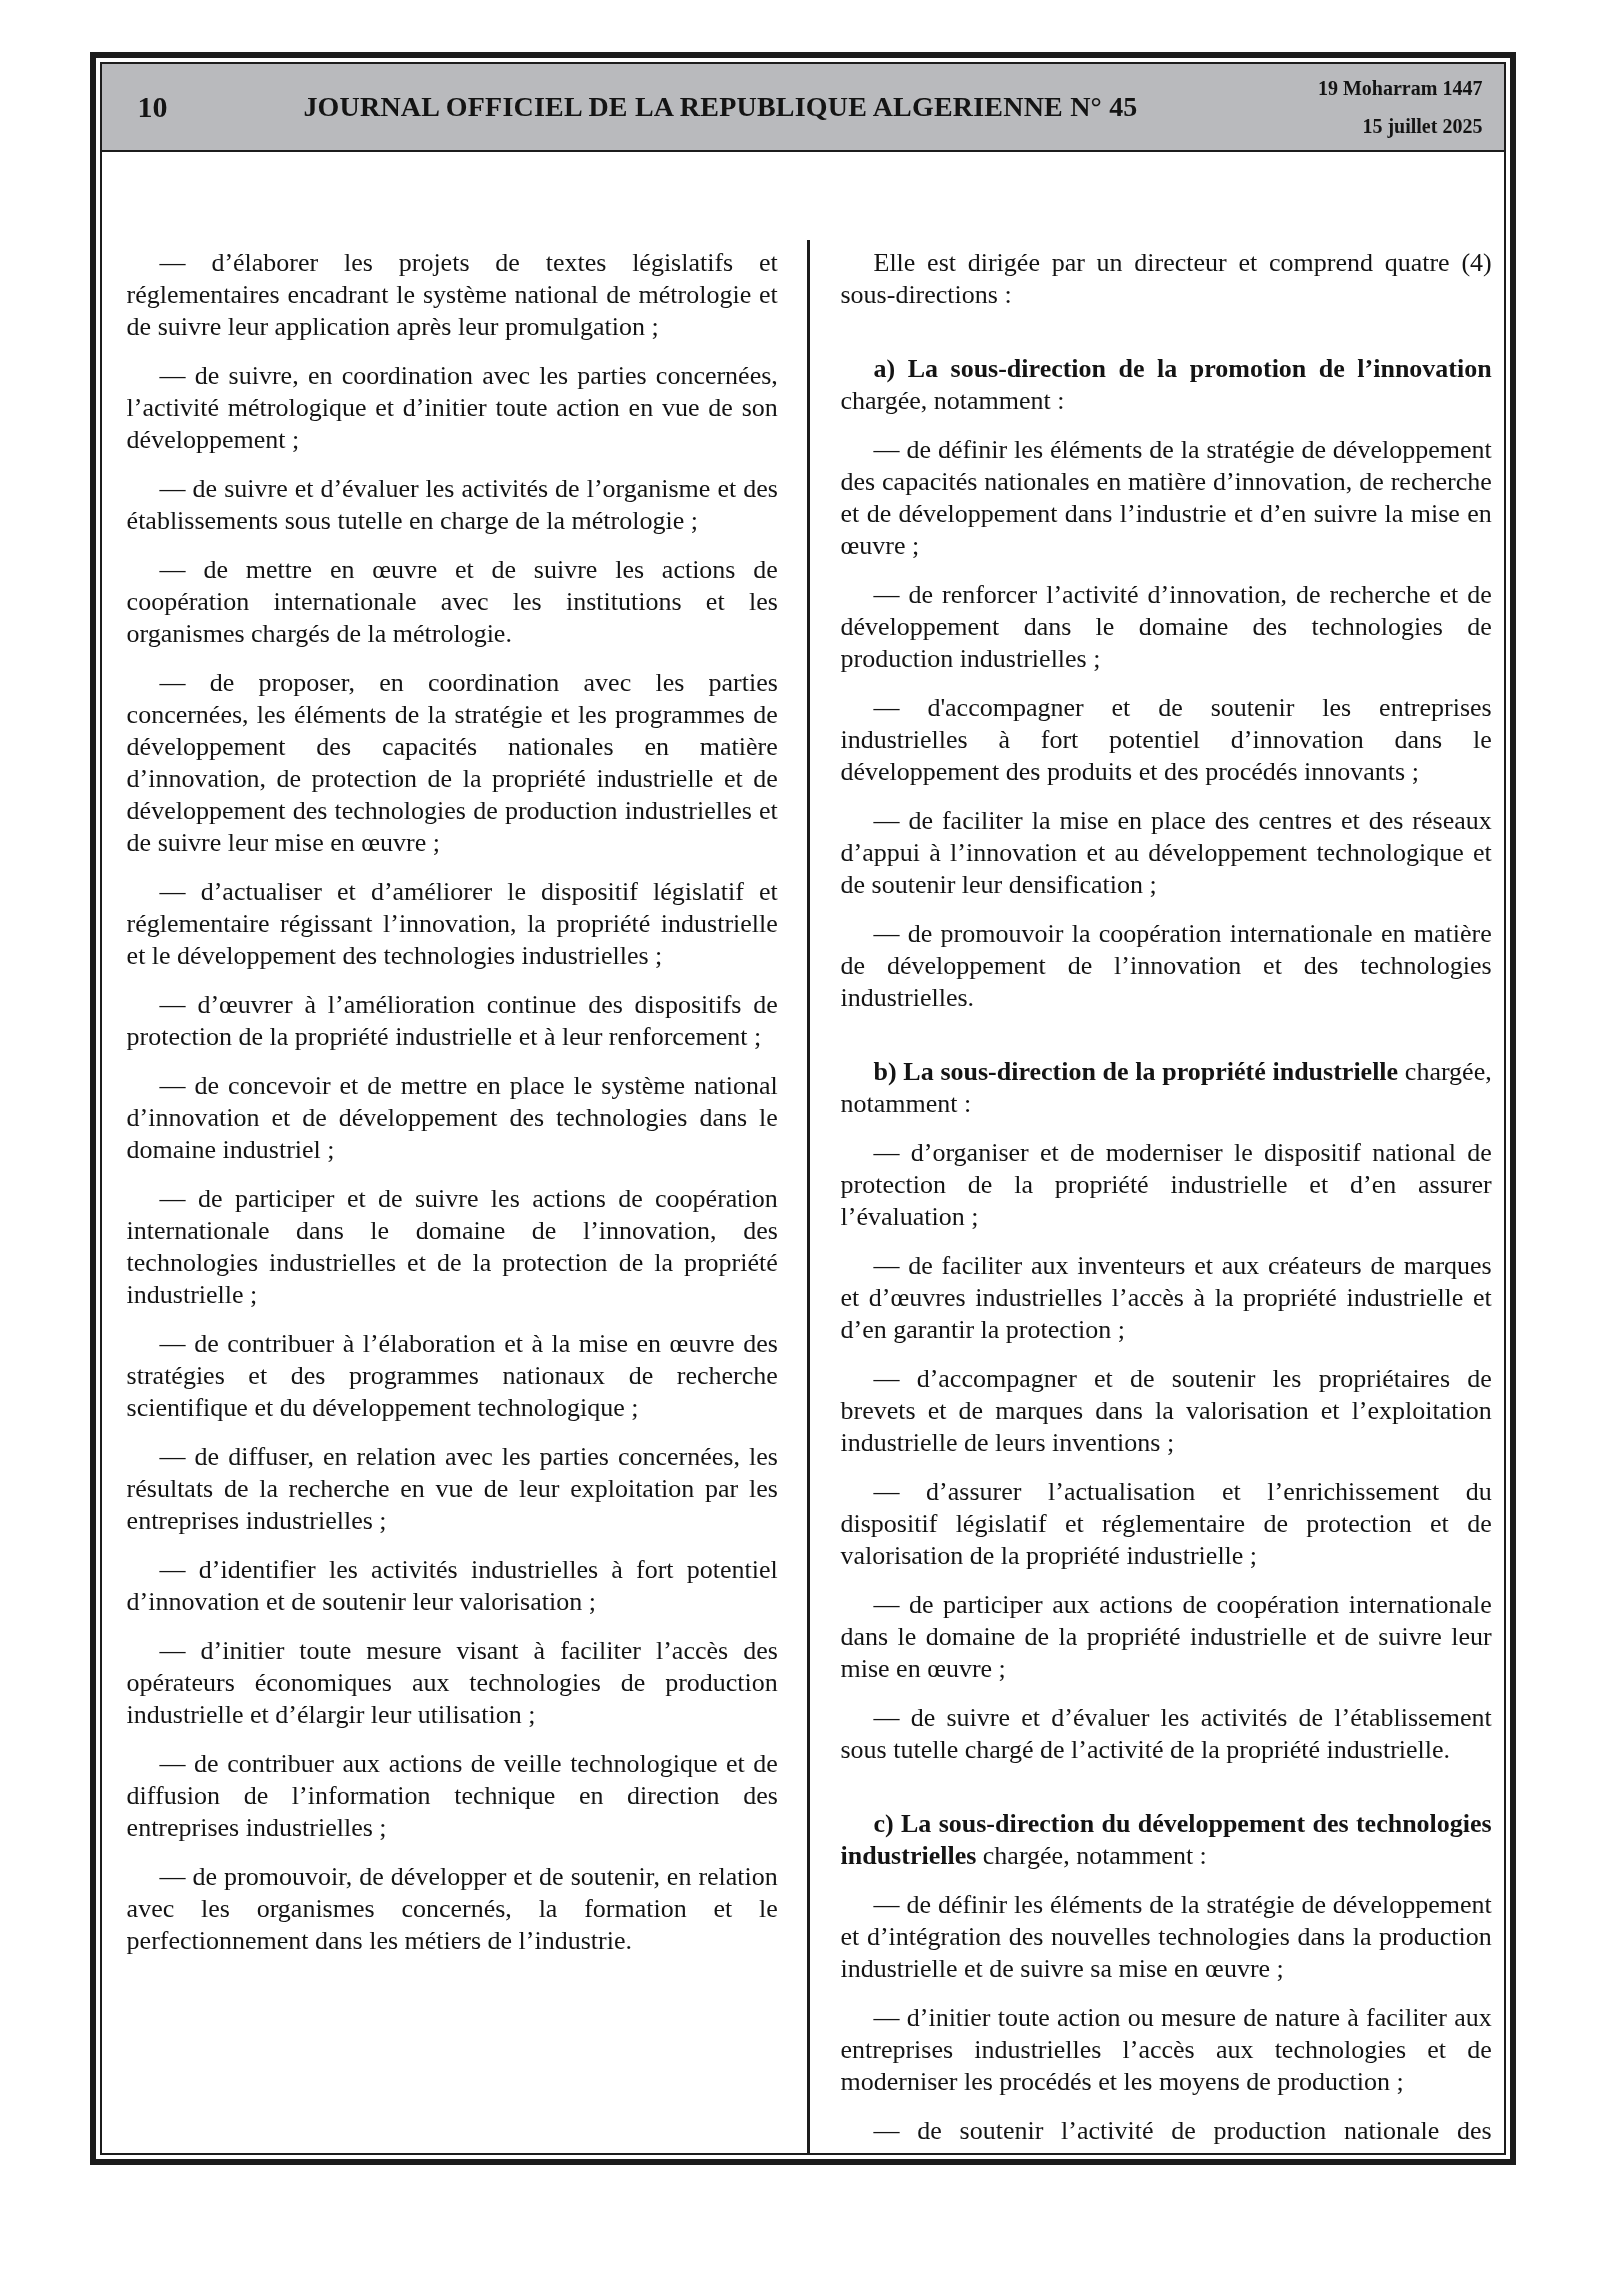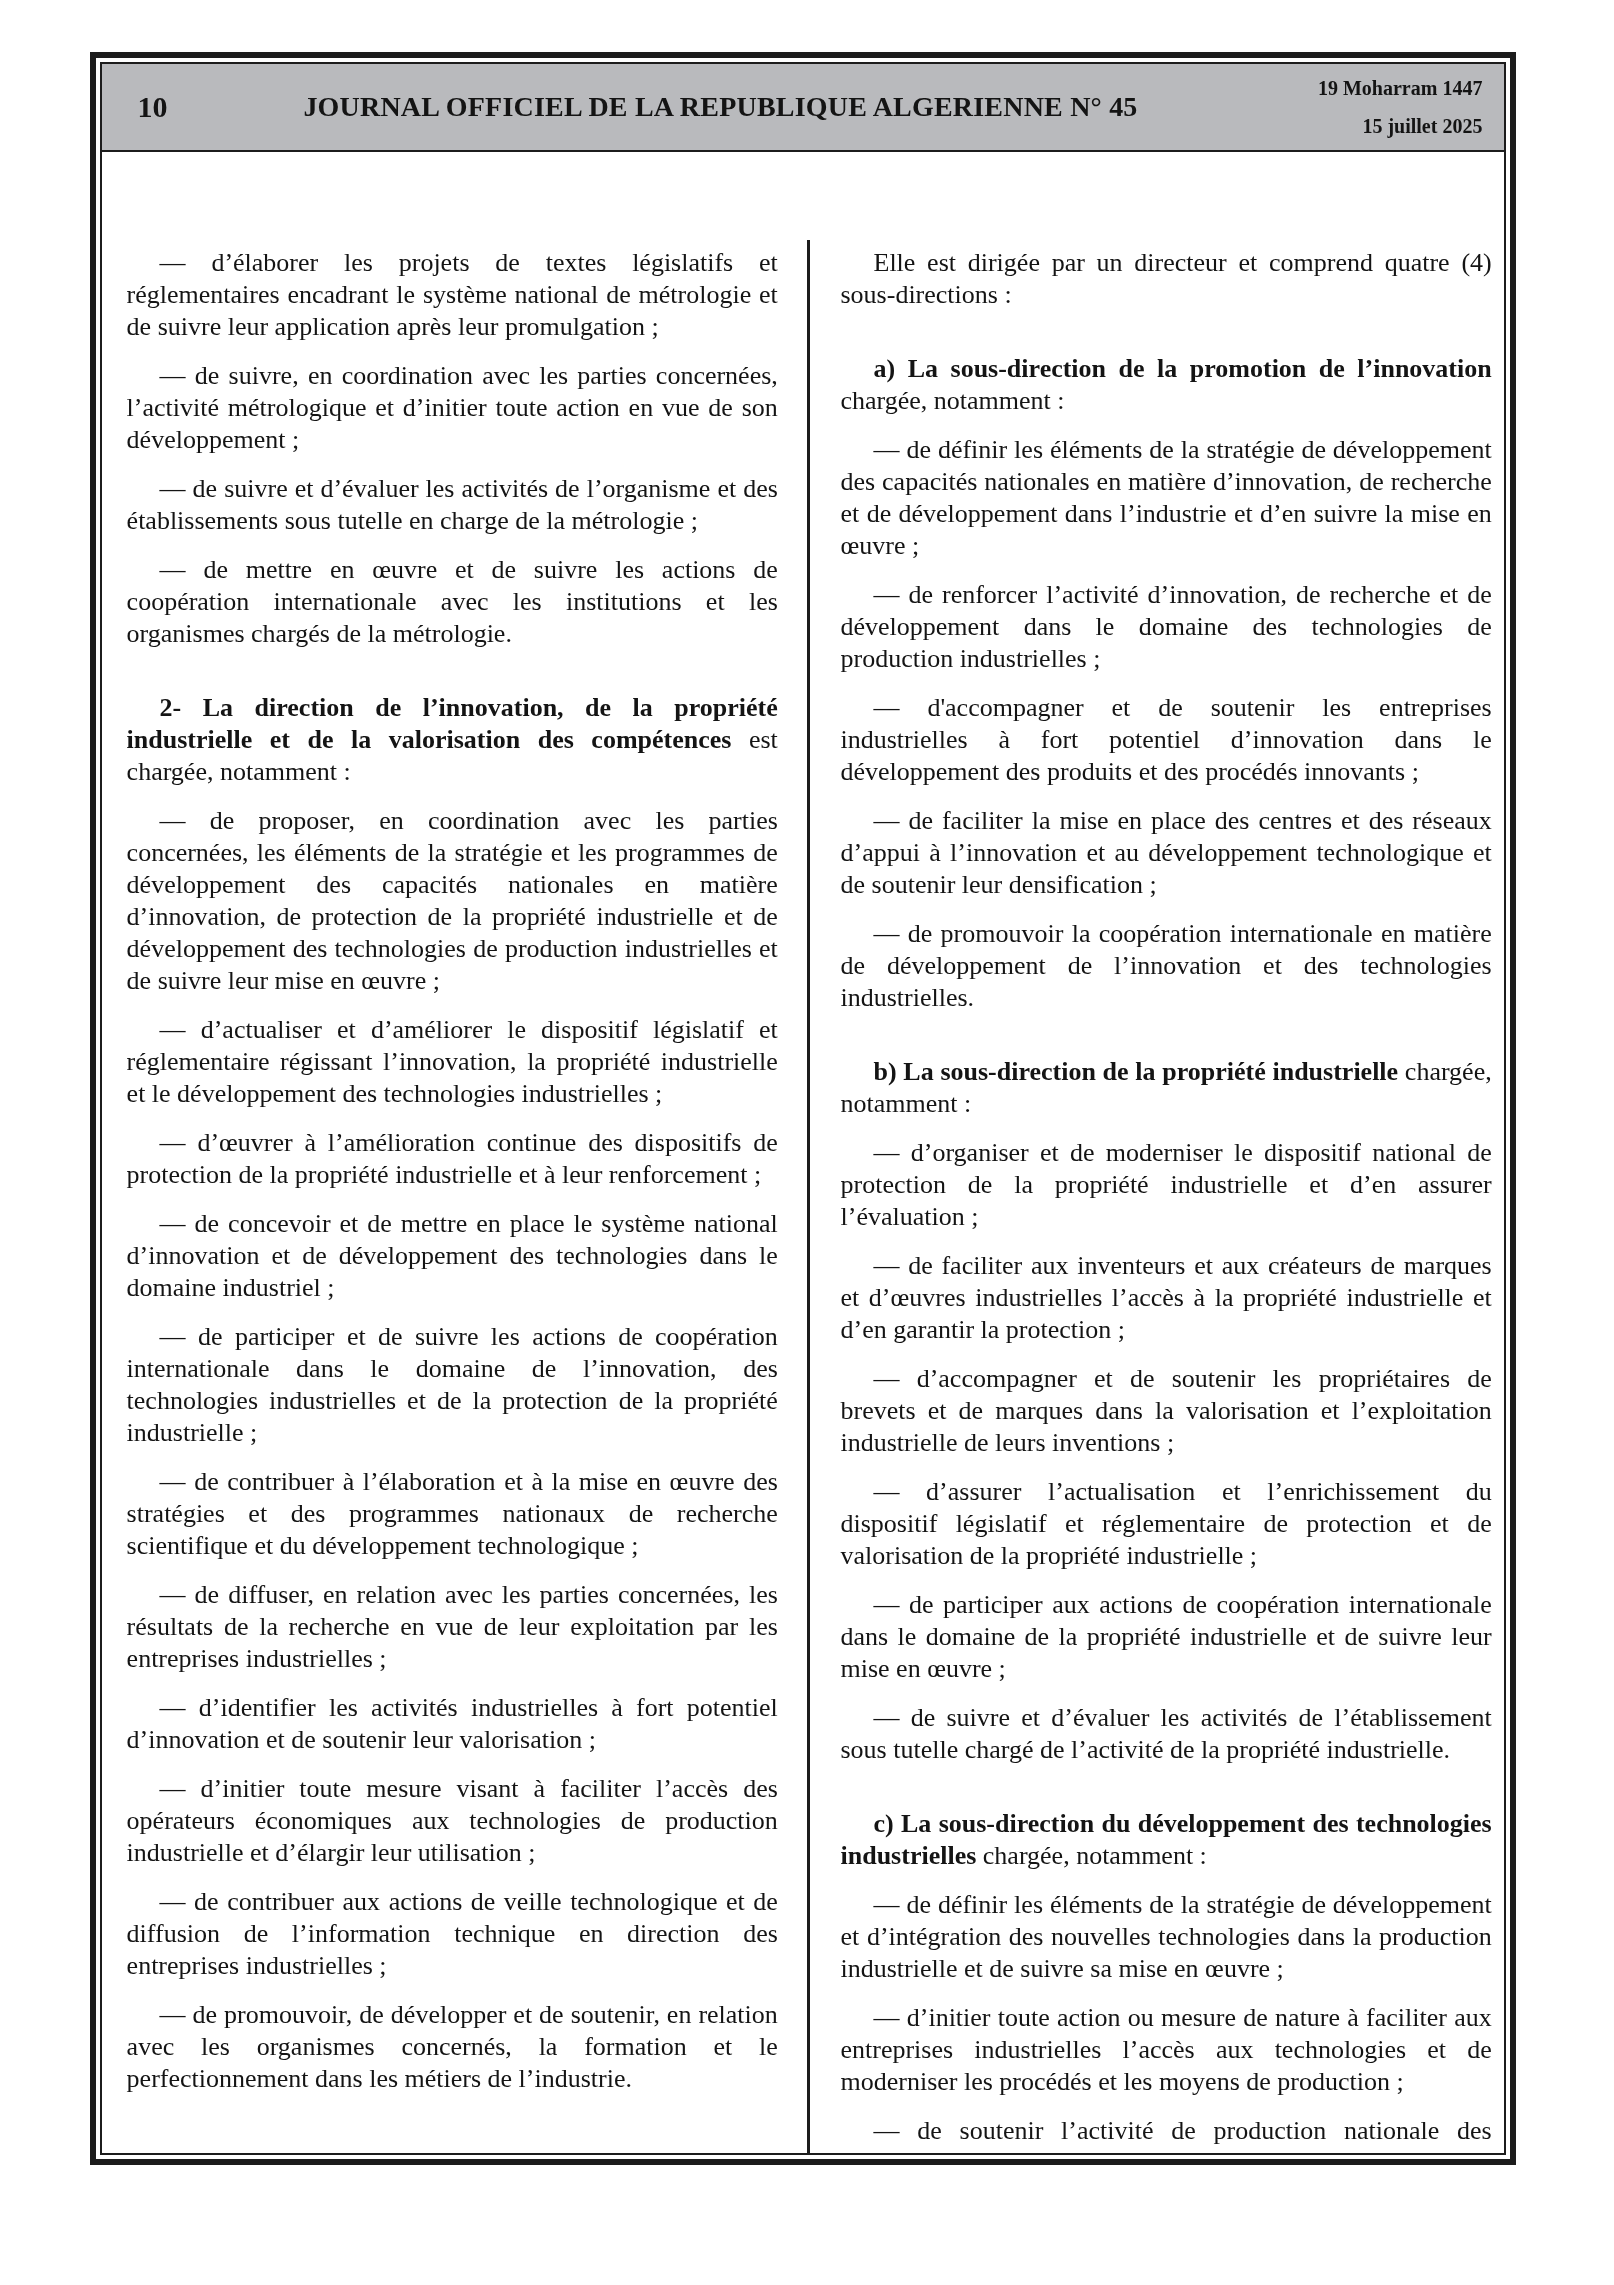--- a/index.html
+++ b/index.html
@@ -76,21 +76,20 @@
         <div>15 juillet 2025</div>
       </div>
     </div>
 
     <div class="page-body">
       <div class="column left" id="col-left">
           <p class="para">— d’élaborer les projets de textes législatifs et réglementaires encadrant le système national de métrologie et de suivre leur application après leur promulgation ;</p>
           <p class="para">— de suivre, en coordination avec les parties concernées, l’activité métrologique et d’initier toute action en vue de son développement ;</p>
           <p class="para">— de suivre et d’évaluer les activités de l’organisme et des établissements sous tutelle en charge de la métrologie ;</p>
           <p class="para">— de mettre en œuvre et de suivre les actions de coopération internationale avec les institutions et les organismes chargés de la métrologie.</p>
-          <p class="para heading"><strong>2- La direction de l’innovation, de la propriété industrielle et de la valorisation des compétences</strong> est chargée, notamment :</p>
           <p class="para">— de proposer, en coordination avec les parties concernées, les éléments de la stratégie et les programmes de développement des capacités nationales en matière d’innovation, de protection de la propriété industrielle et de développement des technologies de production industrielles et de suivre leur mise en œuvre ;</p>
           <p class="para">— d’actualiser et d’améliorer le dispositif législatif et réglementaire régissant l’innovation, la propriété industrielle et le développement des technologies industrielles ;</p>
           <p class="para">— d’œuvrer à l’amélioration continue des dispositifs de protection de la propriété industrielle et à leur renforcement ;</p>
           <p class="para">— de concevoir et de mettre en place le système national d’innovation et de développement des technologies dans le domaine industriel ;</p>
           <p class="para">— de participer et de suivre les actions de coopération internationale dans le domaine de l’innovation, des technologies industrielles et de la protection de la propriété industrielle ;</p>
           <p class="para">— de contribuer à l’élaboration et à la mise en œuvre des stratégies et des programmes nationaux de recherche scientifique et du développement technologique ;</p>
           <p class="para">— de diffuser, en relation avec les parties concernées, les résultats de la recherche en vue de leur exploitation par les entreprises industrielles ;</p>
           <p class="para">— d’identifier les activités industrielles à fort potentiel d’innovation et de soutenir leur valorisation ;</p>
           <p class="para">— d’initier toute mesure visant à faciliter l’accès des opérateurs économiques aux technologies de production industrielle et d’élargir leur utilisation ;</p>
           <p class="para">— de contribuer aux actions de veille technologique et de diffusion de l’information technique en direction des entreprises industrielles ;</p>

